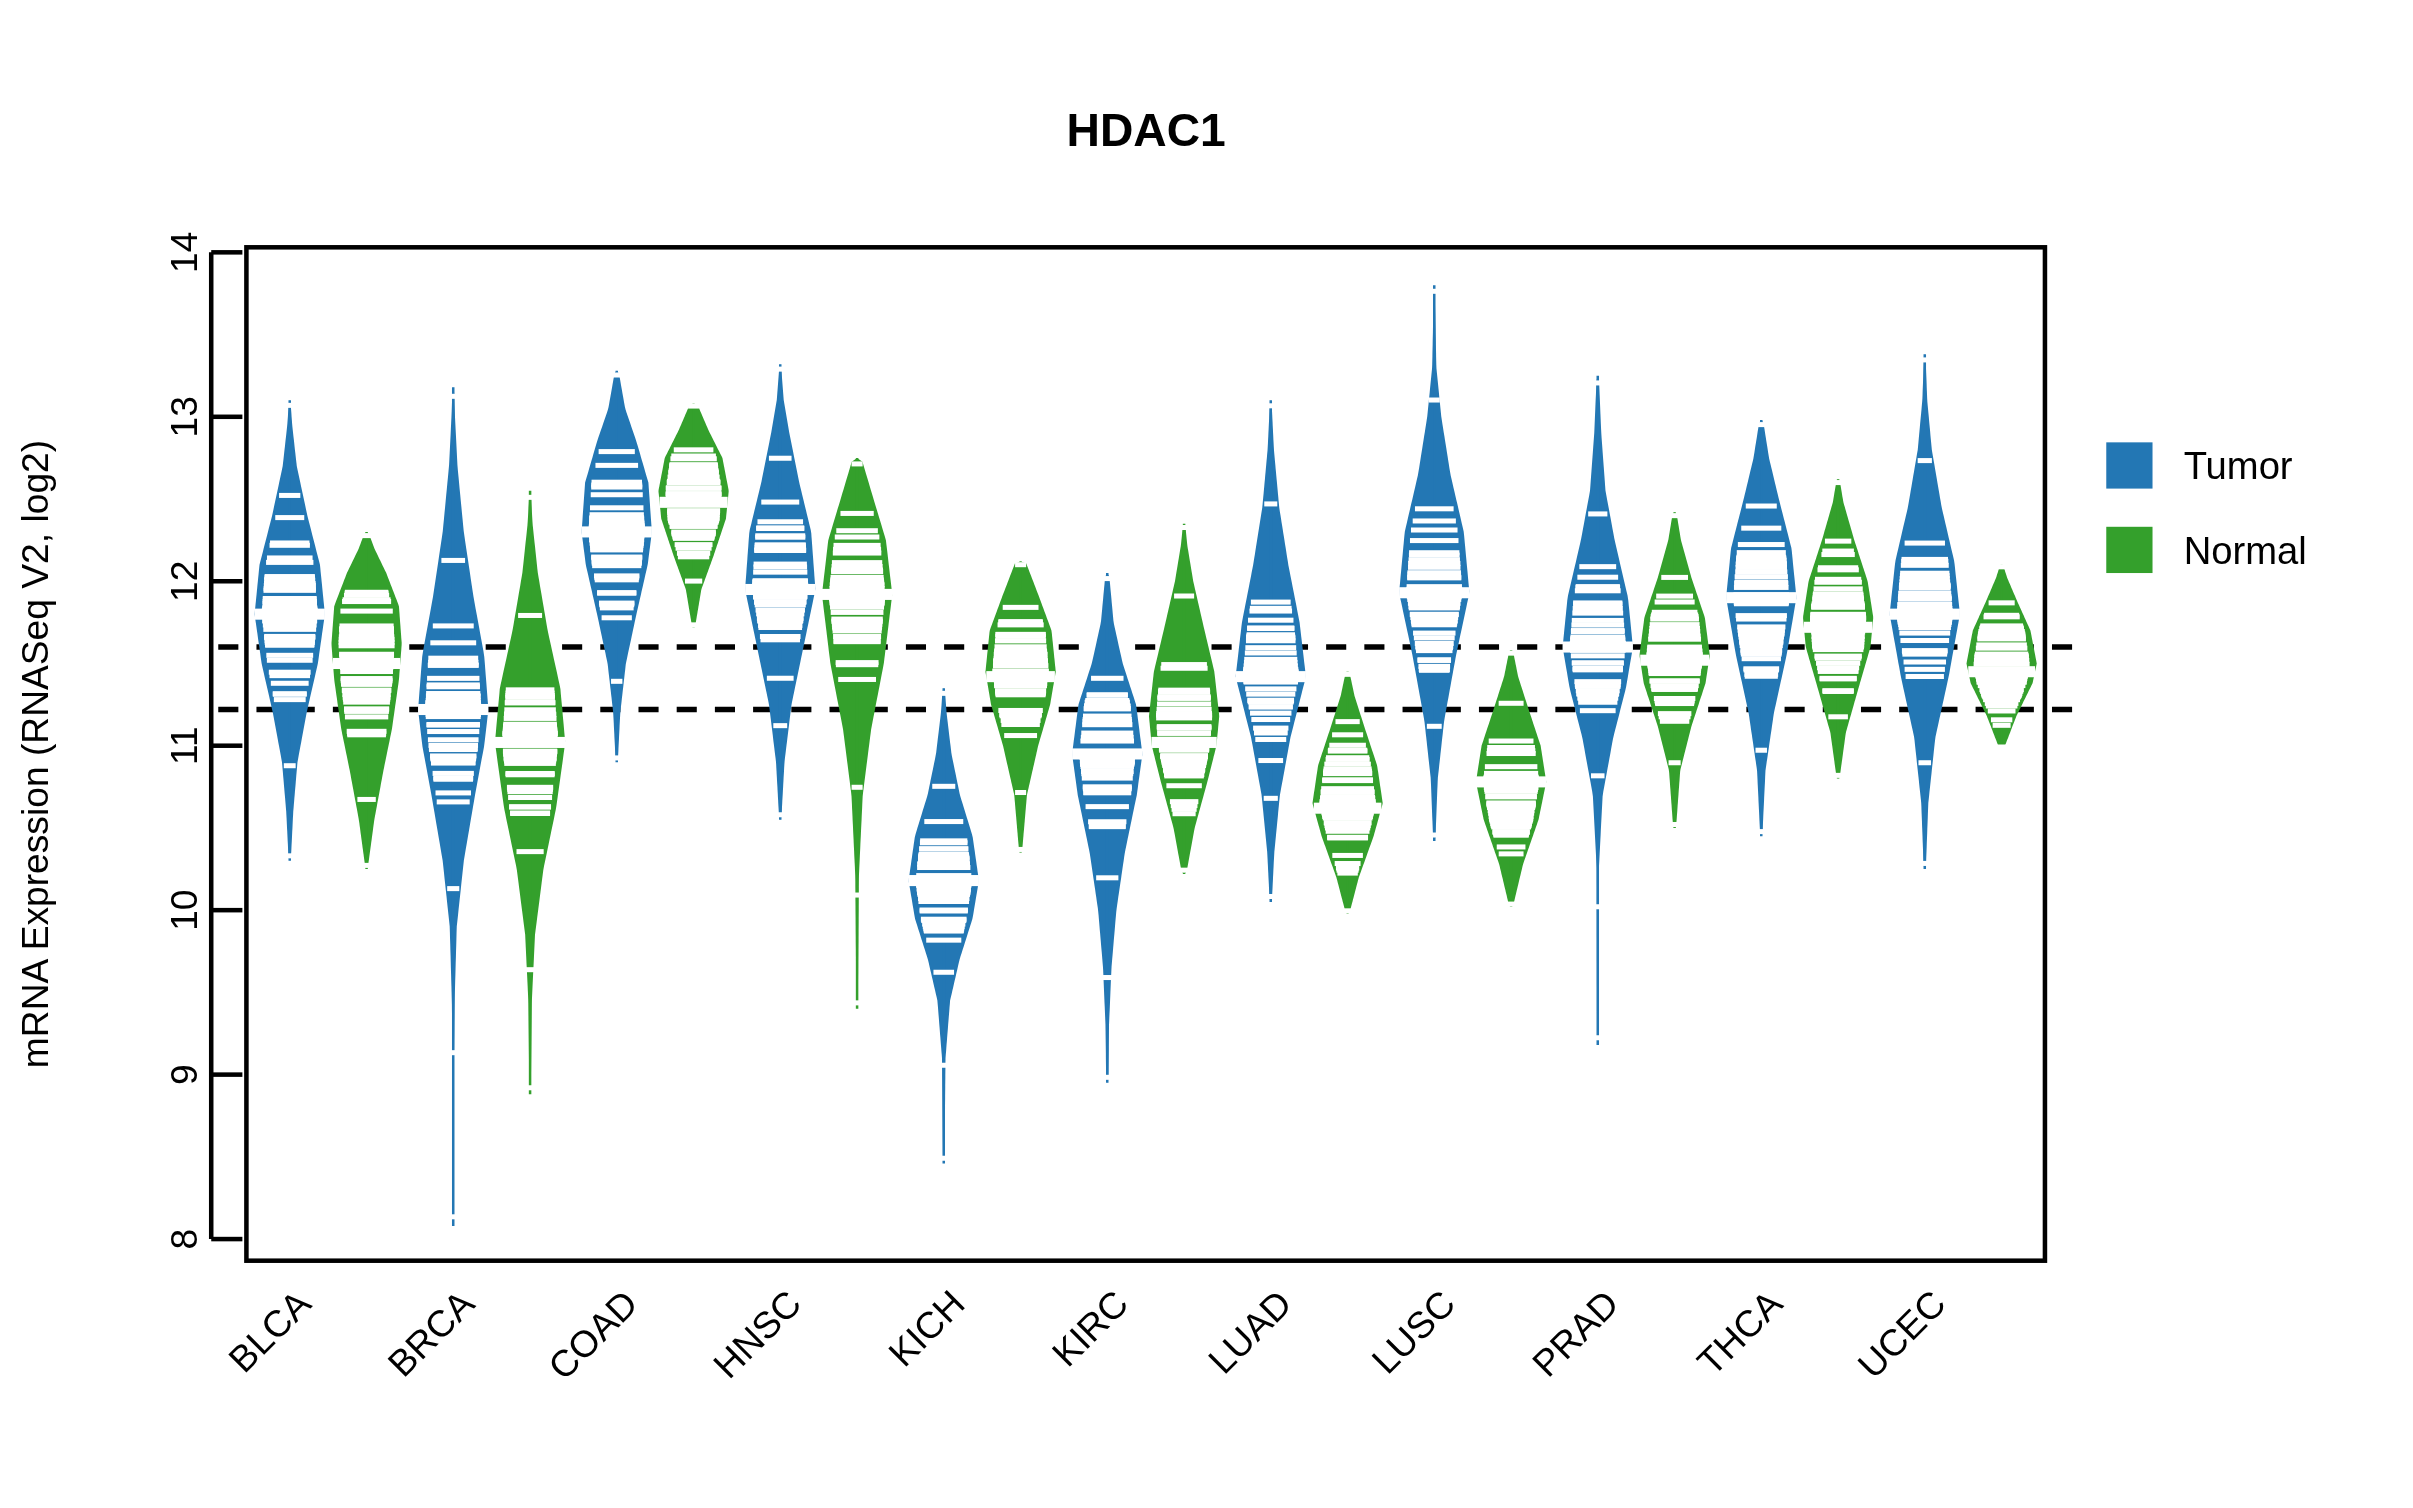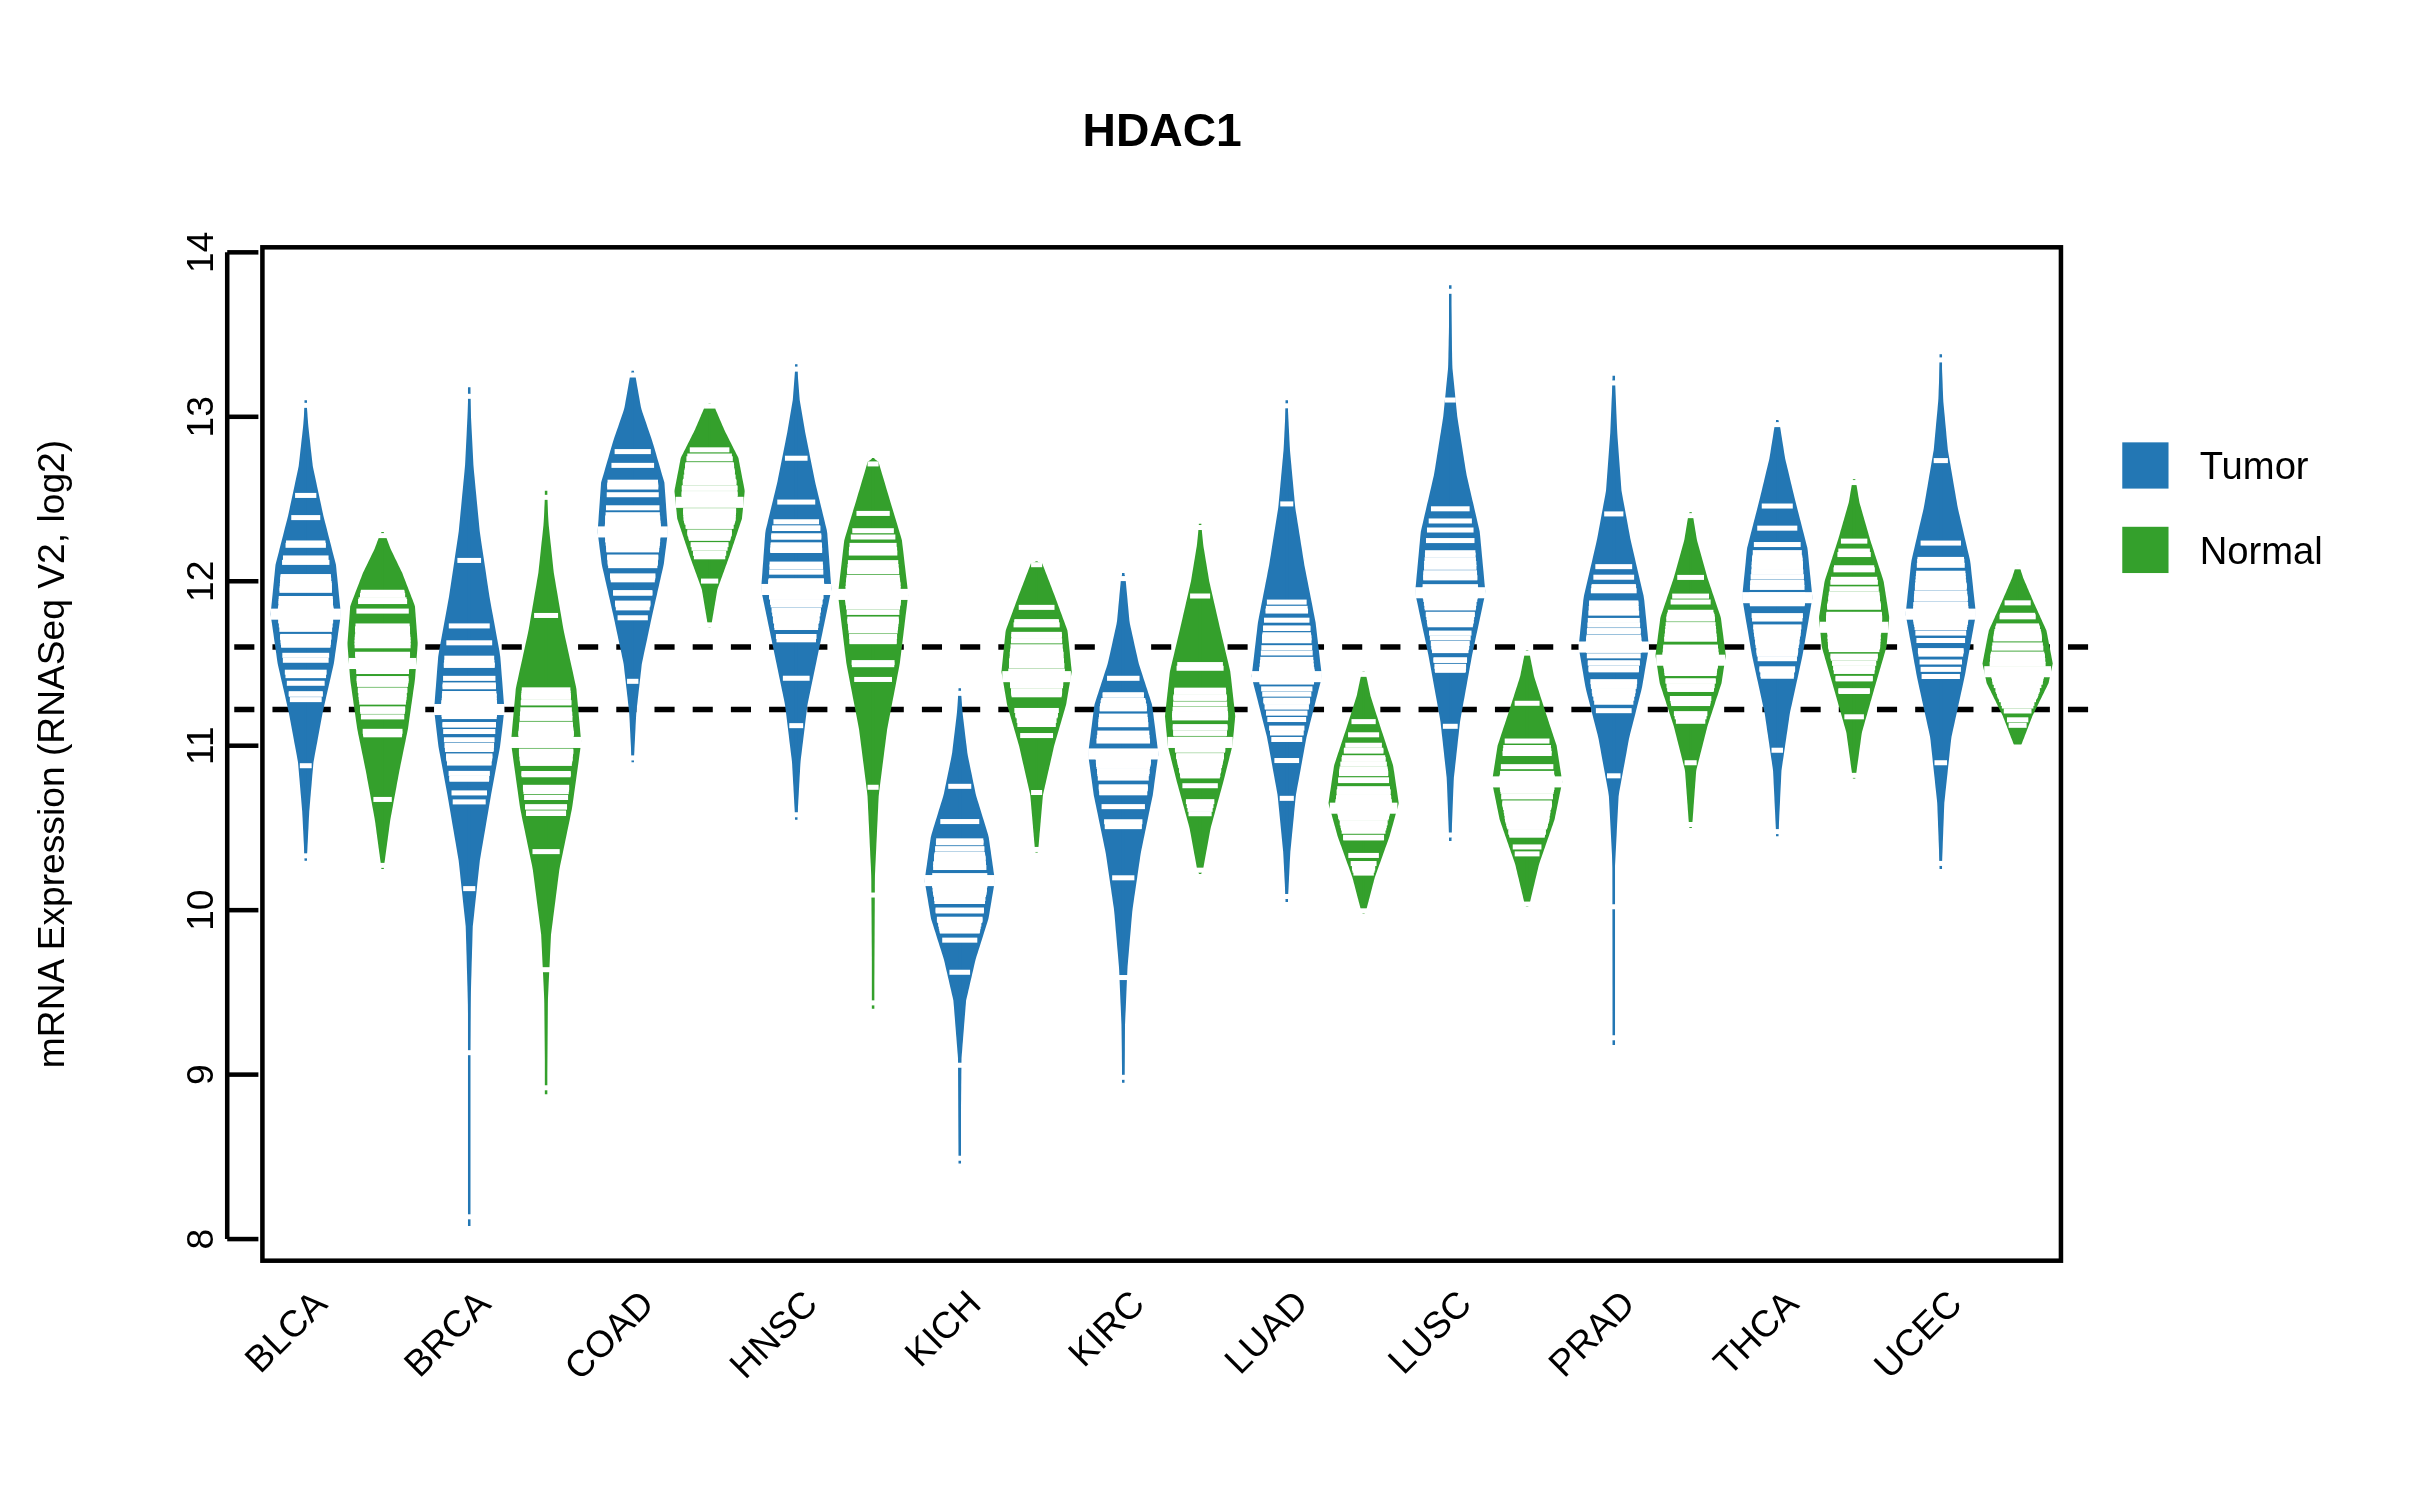--- a/index.html
+++ b/index.html
@@ -12,21 +12,20 @@
     width: 2413px;
     height: 1508px;
     font-family: "Liberation Sans", sans-serif;
     overflow: hidden;
   }
   #figure {
     position: relative;
     width: 2240px;
     height: 1508px;
     background: #ffffff;
-    margin-left: 16px;
   }
   #plot-svg {
     position: absolute;
     left: 0;
     top: 0;
     width: 2413px;
     height: 1508px;
     display: block;
   }
   .chart-title {

